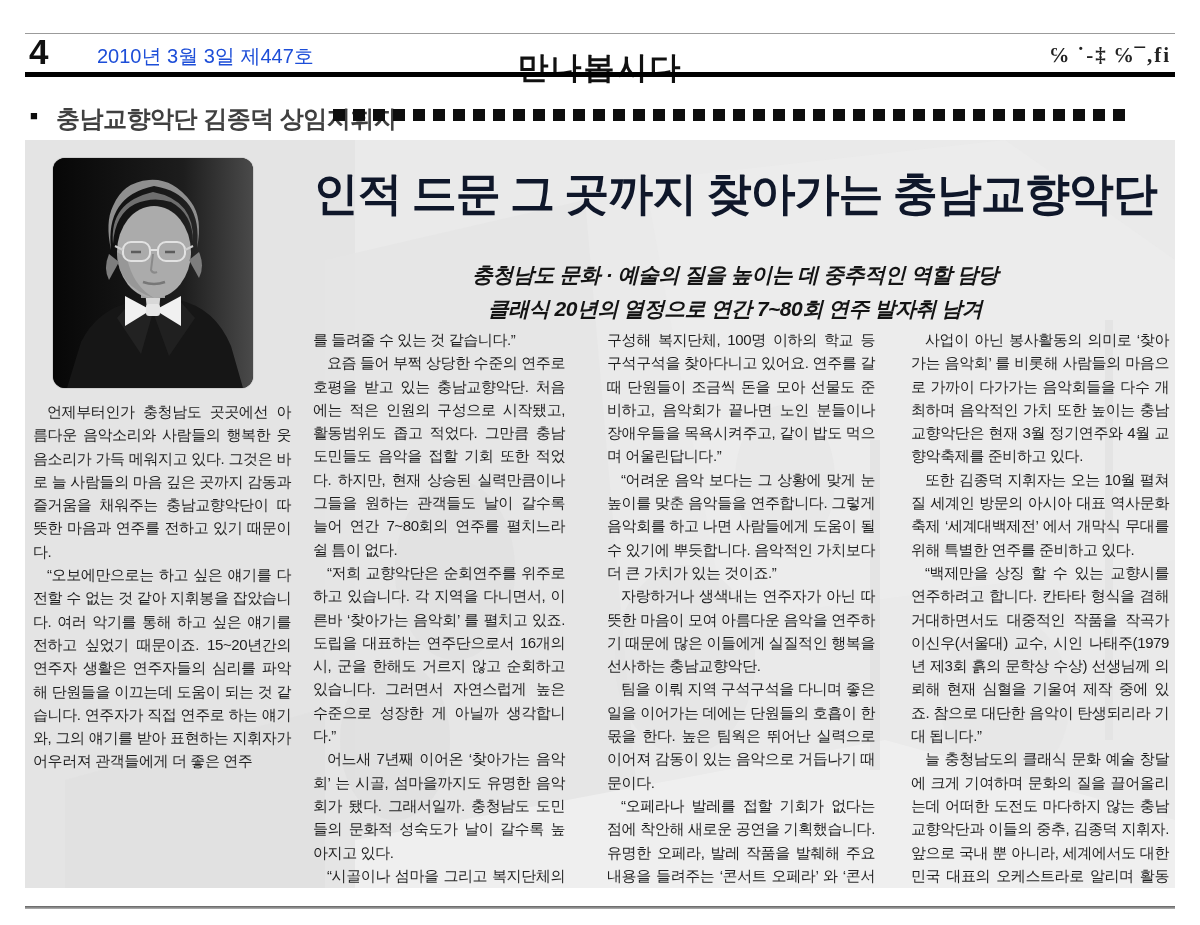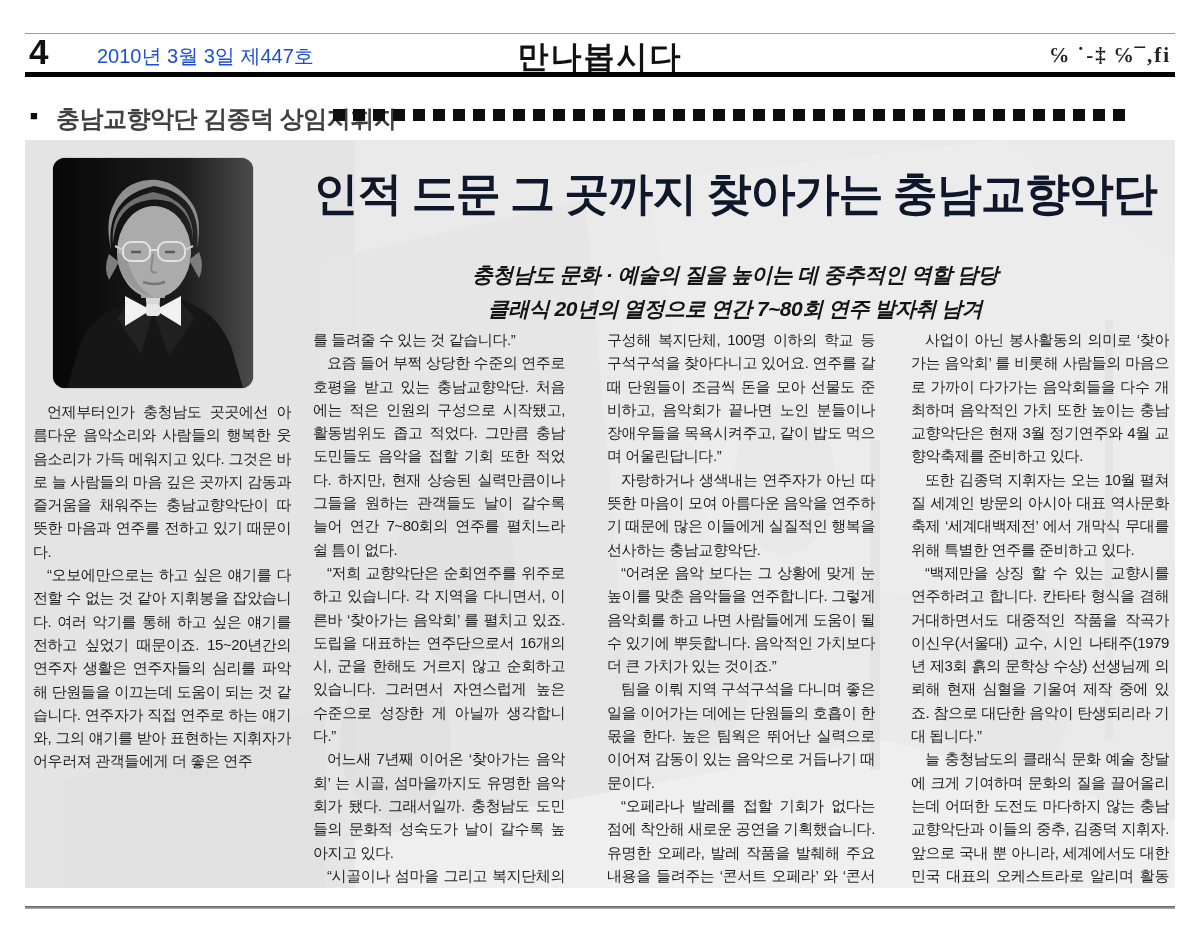--- a/index.html
+++ b/index.html
@@ -11,21 +11,21 @@
   }
   .rule-thin{position:absolute;left:25px;width:1150px;height:1px;background:#9b9b9b;}
   .rule-thick{position:absolute;left:25px;width:1150px;height:5px;background:#000;}
   .rule-bottom{position:absolute;left:25px;width:1150px;top:906px;height:3px;
     background:linear-gradient(#5f5f5f,#b5b5b5);}
 
   
   .header{position:absolute;left:25px;top:36px;width:1150px;height:36px;}
   .page-number{position:absolute;left:4px;top:-4px;font-size:35px;font-weight:800;letter-spacing:-1px;}
   .date-issue{position:absolute;left:72px;top:7px;font-size:20px;color:#1d4ed8;}
-  .section-title{position:absolute;left:0;right:0;top:0;text-align:center;
+  .section-title{position:absolute;left:0;right:0;top:11px;text-align:center;
     font-size:31px;font-weight:900;letter-spacing:2px;}
   .masthead-logo{position:absolute;right:4px;top:7px;font-size:21px;font-weight:700;
     letter-spacing:2px;color:#222;font-family:"Liberation Serif", serif;margin-left:19px;}
 
   
   .kicker{position:absolute;left:30px;top:103px;width:1145px;height:26px;}
   .kicker-bullet{position:absolute;left:0;top:5px;font-size:13px;color:#0c0c0c;}
   .kicker-label{position:absolute;left:26px;top:0;font-size:24px;font-weight:800;color:#404040;letter-spacing:-0.5px;}
   .kicker-squares{position:absolute;left:303px;right:45px;top:6px;height:12px;
     background:repeating-linear-gradient(90deg,#0e0e0e 0 12px,transparent 12px 20px);}
@@ -147,22 +147,22 @@
   <div class="col" id="col2">
     <p class="cont">를 들려줄 수 있는 것 같습니다.”</p>
     <p>요즘 들어 부쩍 상당한 수준의 연주로 호평을 받고 있는 충남교향악단. 처음에는 적은 인원의 구성으로 시작됐고, 활동범위도 좁고 적었다. 그만큼 충남도민들도 음악을 접할 기회 또한 적었다. 하지만, 현재 상승된 실력만큼이나 그들을 원하는 관객들도 날이 갈수록 늘어 연간 7~80회의 연주를 펼치느라 쉴 틈이 없다.</p>
     <p>“저희 교향악단은 순회연주를 위주로 하고 있습니다. 각 지역을 다니면서, 이른바 ‘찾아가는 음악회’ 를 펼치고 있죠. 도립을 대표하는 연주단으로서 16개의 시, 군을 한해도 거르지 않고 순회하고 있습니다. 그러면서 자연스럽게 높은 수준으로 성장한 게 아닐까 생각합니다.”</p>
     <p>어느새 7년째 이어온 ‘찾아가는 음악회’ 는 시골, 섬마을까지도 유명한 음악회가 됐다. 그래서일까. 충청남도 도민들의 문화적 성숙도가 날이 갈수록 높아지고 있다.</p>
     <p>“시골이나 섬마을 그리고 복지단체의 사람들은 음악을 접할 기회가 적어요. 그래서 시작한 활동이 ‘찾아가는 음악회’ 입니다. 규모가 큰 곳을 찾아가는 것이 아니라 소규모 앙상블로</p>
   </div>
 
   <div class="col" id="col3">
     <p class="cont">구성해 복지단체, 100명 이하의 학교 등 구석구석을 찾아다니고 있어요. 연주를 갈 때 단원들이 조금씩 돈을 모아 선물도 준비하고, 음악회가 끝나면 노인 분들이나 장애우들을 목욕시켜주고, 같이 밥도 먹으며 어울린답니다.”</p>
+    <p>“어려운 음악 보다는 그 상황에 맞게 눈높이를 맞춘 음악들을 연주합니다. 그렇게 음악회를 하고 나면 사람들에게 도움이 될 수 있기에 뿌듯합니다. 음악적인 가치보다 더 큰 가치가 있는 것이죠.”</p>
     <p>자랑하거나 생색내는 연주자가 아닌 따뜻한 마음이 모여 아름다운 음악을 연주하기 때문에 많은 이들에게 실질적인 행복을 선사하는 충남교향악단.</p>
-    <p>“어려운 음악 보다는 그 상황에 맞게 눈높이를 맞춘 음악들을 연주합니다. 그렇게 음악회를 하고 나면 사람들에게 도움이 될 수 있기에 뿌듯합니다. 음악적인 가치보다 더 큰 가치가 있는 것이죠.”</p>
     <p>팀을 이뤄 지역 구석구석을 다니며 좋은 일을 이어가는 데에는 단원들의 호흡이 한 몫을 한다. 높은 팀웍은 뛰어난 실력으로 이어져 감동이 있는 음악으로 거듭나기 때문이다.</p>
     <p>“오페라나 발레를 접할 기회가 없다는 점에 착안해 새로운 공연을 기획했습니다. 유명한 오페라, 발레 작품을 발췌해 주요 내용을 들려주는 ‘콘서트 오페라’ 와 ‘콘서트 발레’ 입니다. 특히 올해는 2009년에 선보였던 ‘호두까기 인형’ 을 전곡으로 연주할 계획이죠.”</p>
   </div>
 
   <div class="col" id="col4">
     <p>사업이 아닌 봉사활동의 의미로 ‘찾아가는 음악회’ 를 비롯해 사람들의 마음으로 가까이 다가가는 음악회들을 다수 개최하며 음악적인 가치 또한 높이는 충남교향악단은 현재 3월 정기연주와 4월 교향악축제를 준비하고 있다.</p>
     <p>또한 김종덕 지휘자는 오는 10월 펼쳐질 세계인 방문의 아시아 대표 역사문화 축제 ‘세계대백제전’ 에서 개막식 무대를 위해 특별한 연주를 준비하고 있다.</p>
     <p>“백제만을 상징 할 수 있는 교향시를 연주하려고 합니다. 칸타타 형식을 겸해 거대하면서도 대중적인 작품을 작곡가 이신우(서울대) 교수, 시인 나태주(1979년 제3회 흙의 문학상 수상) 선생님께 의뢰해 현재 심혈을 기울여 제작 중에 있죠. 참으로 대단한 음악이 탄생되리라 기대 됩니다.”</p>
     <p>늘 충청남도의 클래식 문화 예술 창달에 크게 기여하며 문화의 질을 끌어올리는데 어떠한 도전도 마다하지 않는 충남교향악단과 이들의 중추, 김종덕 지휘자. 앞으로 국내 뿐 아니라, 세계에서도 대한민국 대표의 오케스트라로 알리며 활동할 날이 멀지 않은 것 같다.</p>
 

